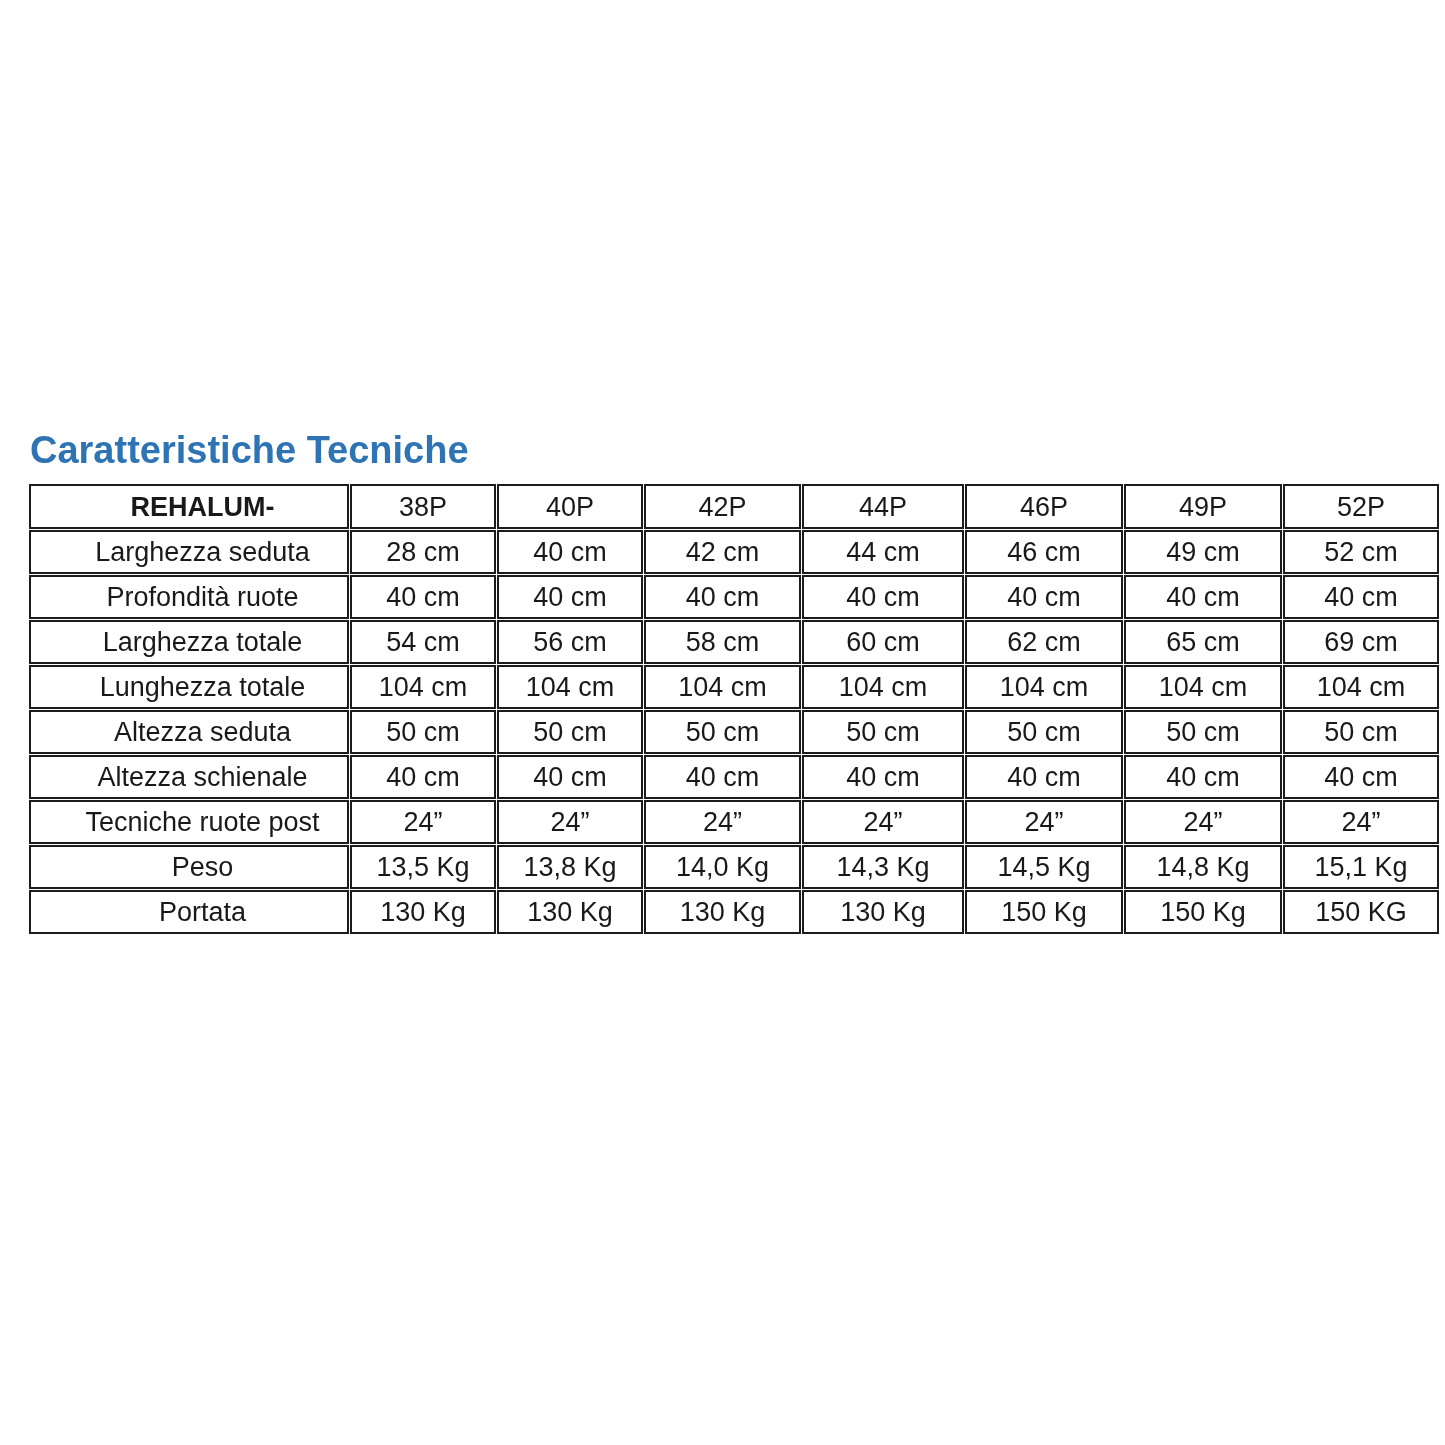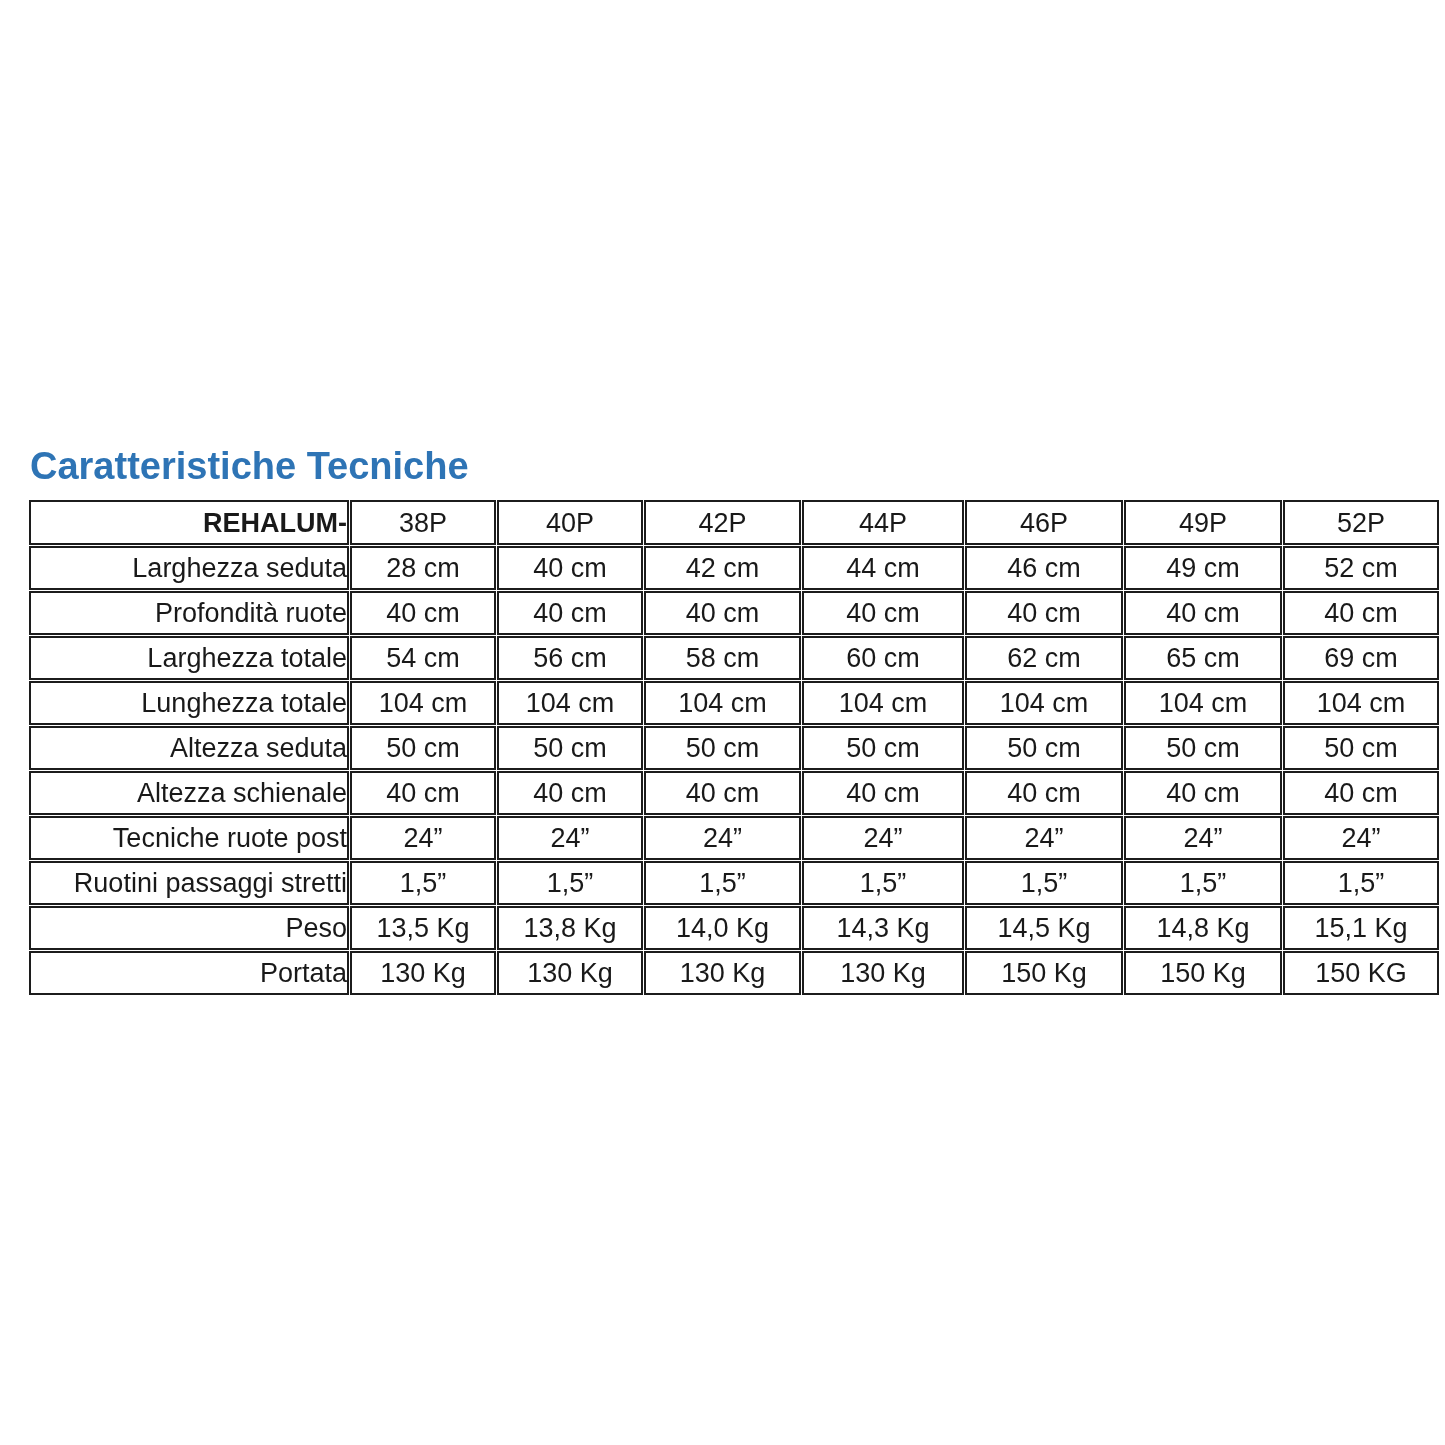--- a/index.html
+++ b/index.html
@@ -14,21 +14,21 @@
     font-family: "Liberation Sans", sans-serif;
     color: #1a1a1a;
   }
   .page-content {
     position: absolute;
     left: 28px;
     top: 428px;
     width: 1403px;
   }
   .doc-title {
-    margin: 16px 0 11px 2px;
+    margin: 0 0 11px 2px;
     font-size: 38px;
     line-height: 44px;
     font-weight: bold;
     letter-spacing: 0px;
   }
   table.spec {
     table-layout: fixed;
     width: 1403px;
     border-collapse: separate;
     border-spacing: 1px;
@@ -43,21 +43,21 @@
     line-height: 40px;
     color: #191919;
     overflow: hidden;
     white-space: nowrap;
   }
   table.spec thead th {
     font-weight: normal;
     height: 41px;
   }
   table.spec .row-label {
-    text-align: right;
+    text-align: center;
     padding-left: 27px;
     font-weight: normal;
   }
   table.spec thead .row-label {
     font-weight: bold;
   }
   table.spec .val {
     text-align: center;
   }
 </style>
@@ -155,30 +155,20 @@
           <th class="row-label">Tecniche ruote post</th>
           <td class="val">24”</td>
           <td class="val">24”</td>
           <td class="val">24”</td>
           <td class="val">24”</td>
           <td class="val">24”</td>
           <td class="val">24”</td>
           <td class="val">24”</td>
         </tr>
         <tr>
-          <th class="row-label">Ruotini passaggi stretti</th>
-          <td class="val">1,5”</td>
-          <td class="val">1,5”</td>
-          <td class="val">1,5”</td>
-          <td class="val">1,5”</td>
-          <td class="val">1,5”</td>
-          <td class="val">1,5”</td>
-          <td class="val">1,5”</td>
-        </tr>
-        <tr>
           <th class="row-label">Peso</th>
           <td class="val">13,5 Kg</td>
           <td class="val">13,8 Kg</td>
           <td class="val">14,0 Kg</td>
           <td class="val">14,3 Kg</td>
           <td class="val">14,5 Kg</td>
           <td class="val">14,8 Kg</td>
           <td class="val">15,1 Kg</td>
         </tr>
         <tr>

